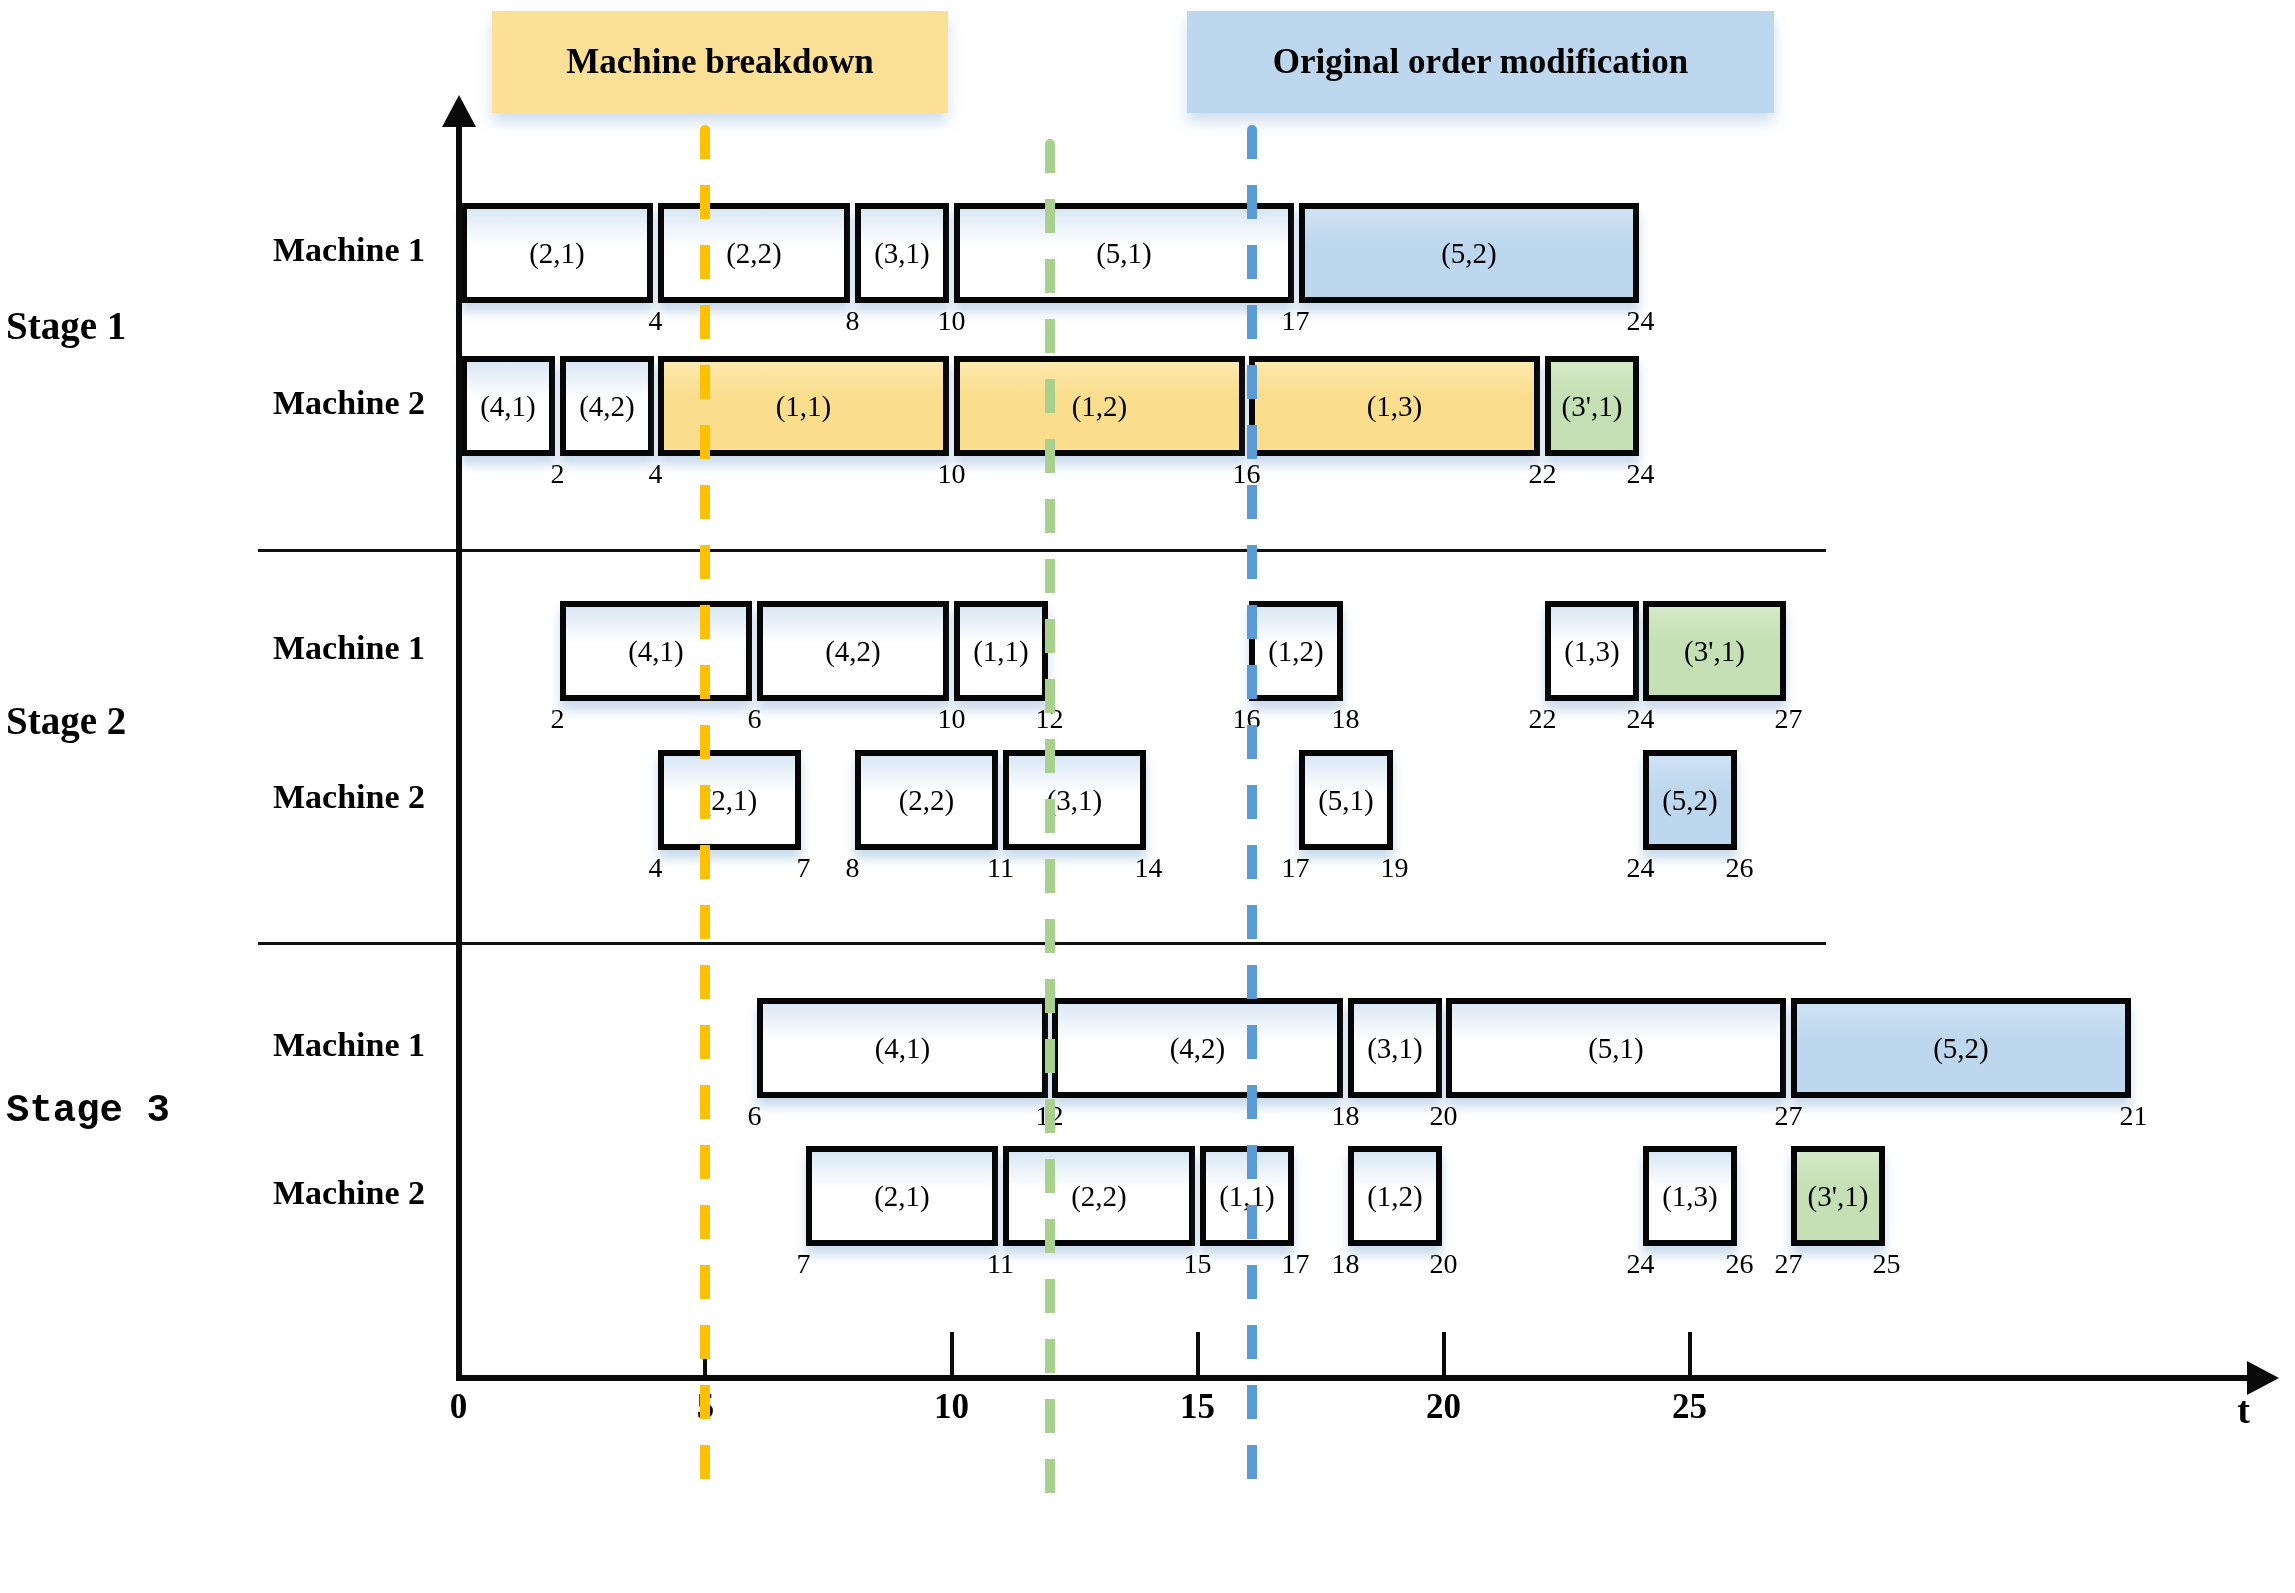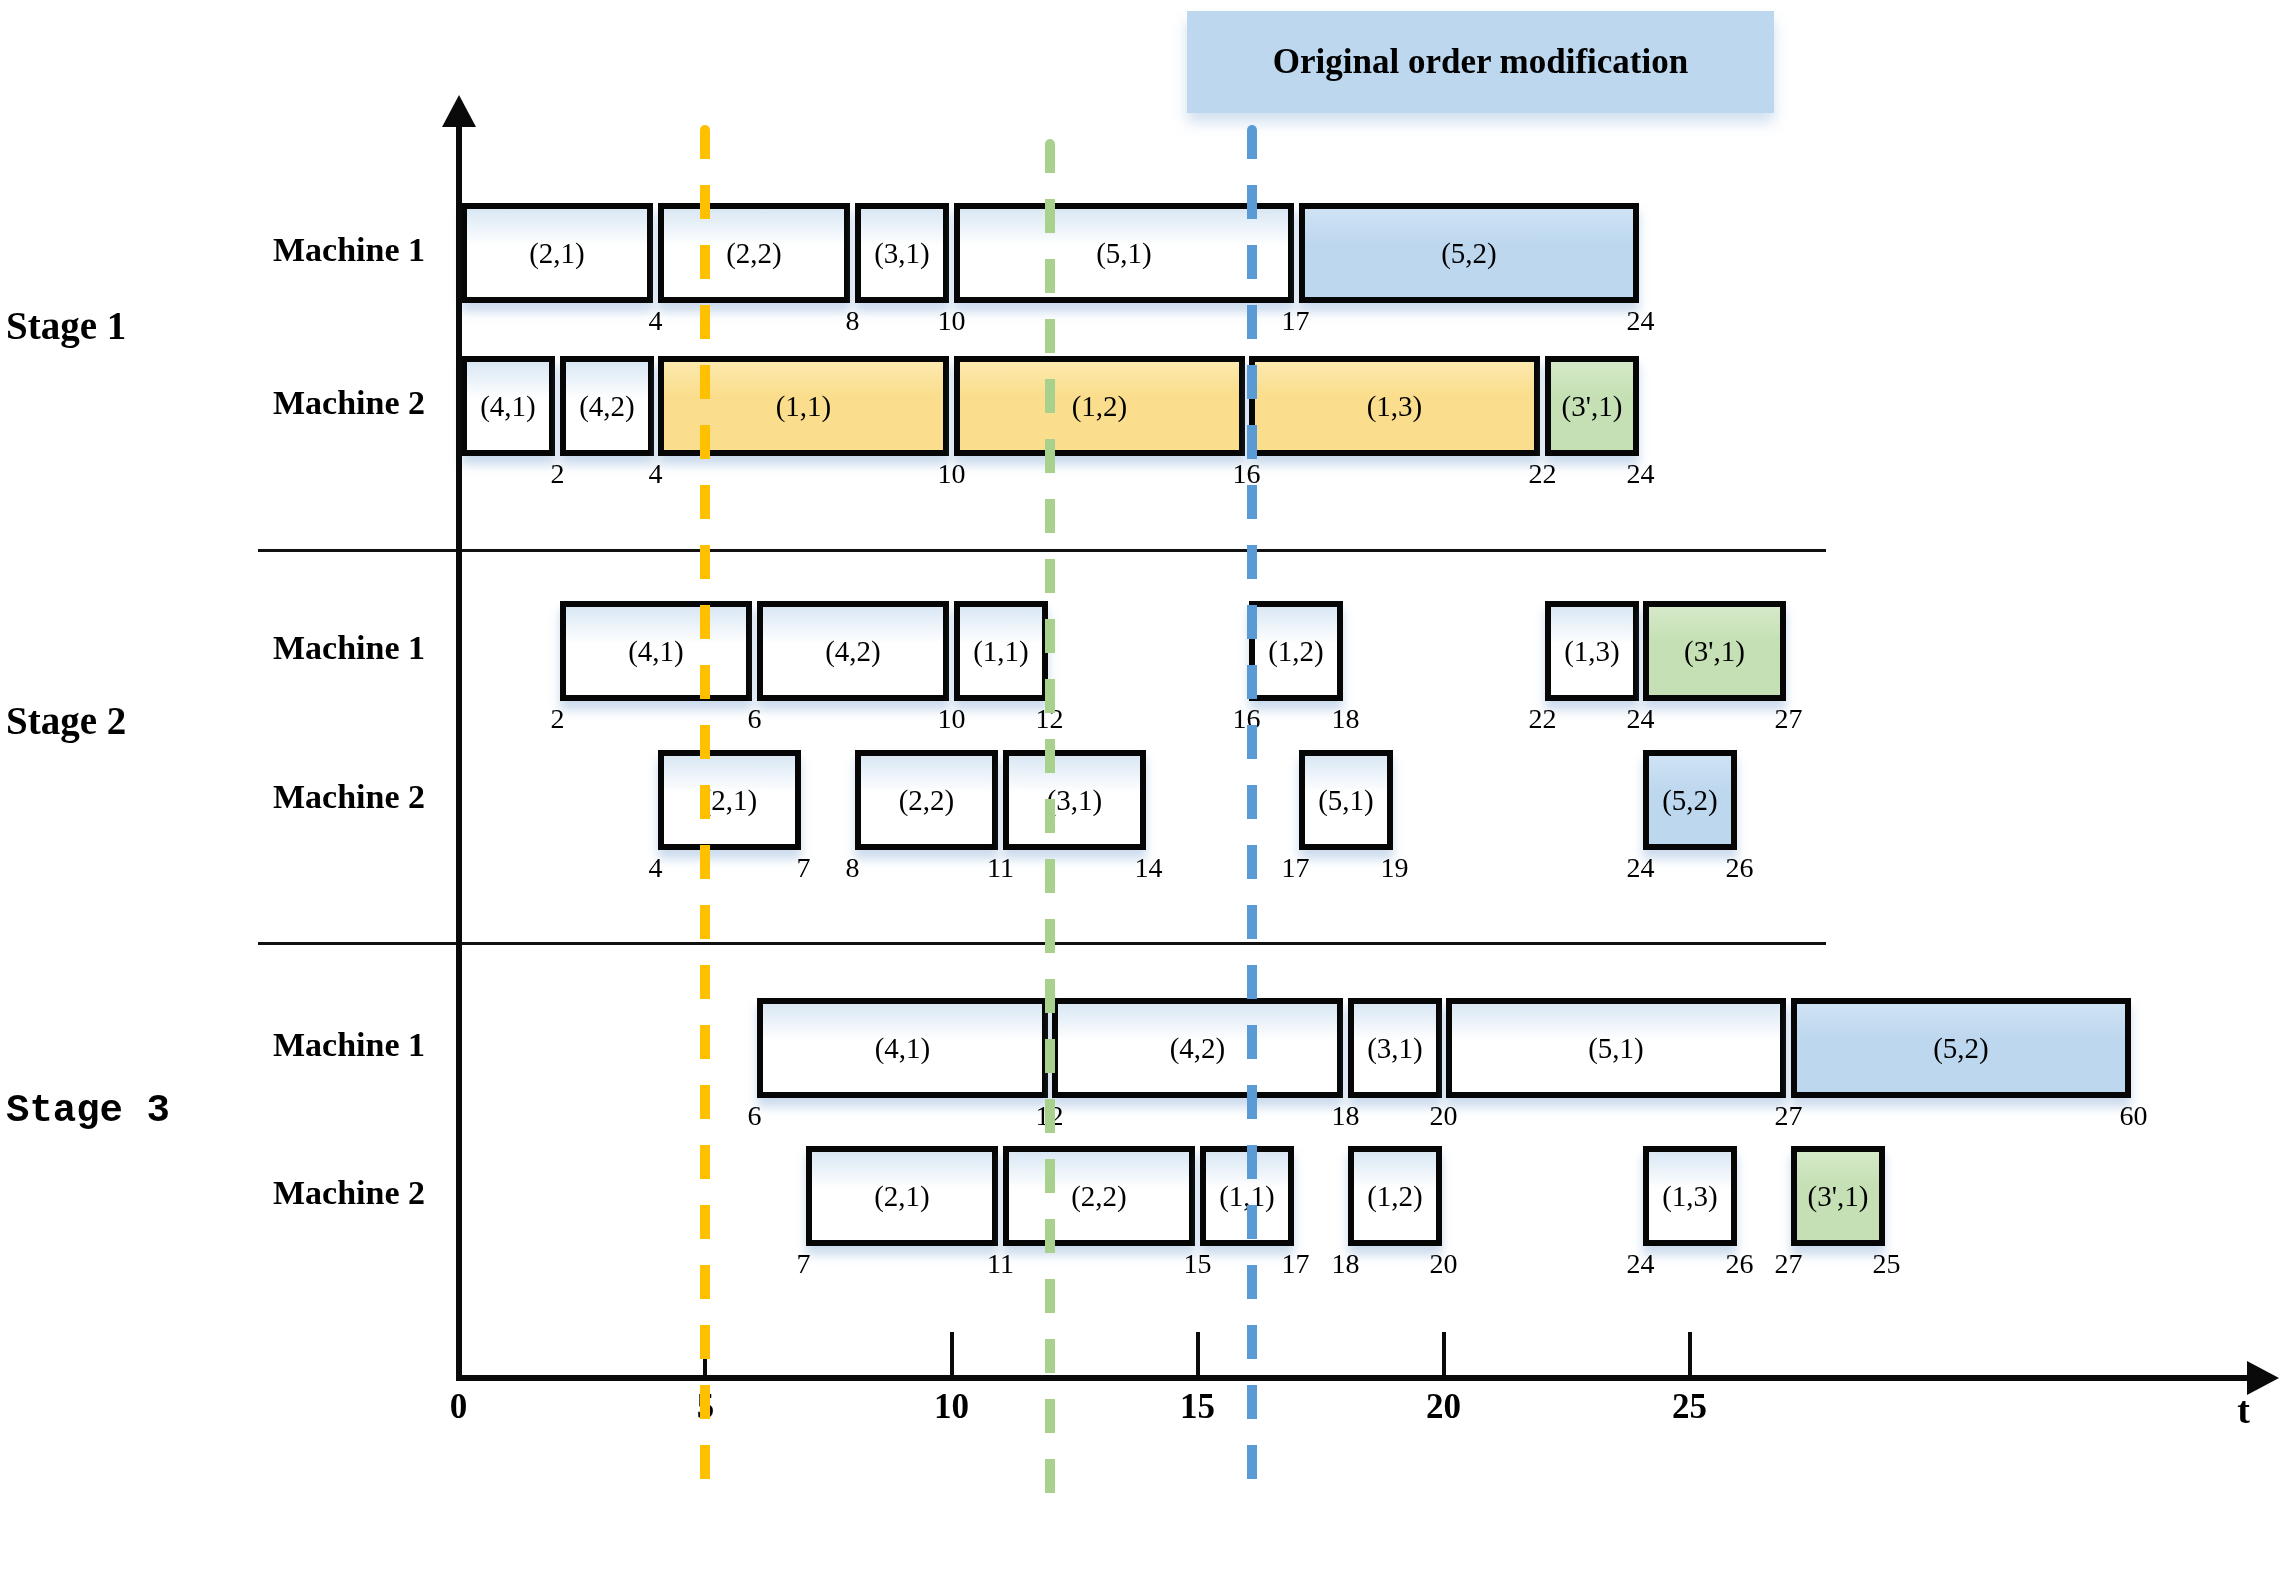--- a/index.html
+++ b/index.html
@@ -159,21 +159,21 @@
       <span>(5,1)</span>
     </div>
     <div class="bar blue" style="left: 1791px; top: 998px; width: 340px;">
       <span>(5,2)</span>
     </div>
     <div class="row-tick" style="left: 703px; top: 1100px;">6</div>
     <div class="row-tick" style="left: 998px; top: 1100px;">12</div>
     <div class="row-tick" style="left: 1294px; top: 1100px;">18</div>
     <div class="row-tick" style="left: 1392px; top: 1100px;">20</div>
     <div class="row-tick" style="left: 1737px; top: 1100px;">27</div>
-    <div class="row-tick" style="left: 2082px; top: 1100px;">60</div>
+    <div class="row-tick" style="left: 2082px; top: 1100px;">21</div>
     <div class="machine-label" style="left: 24px; top: 1174px;">Machine 2</div>
     <div class="bar white" style="left: 806px; top: 1146px; width: 192px;">
       <span>(2,1)</span>
     </div>
     <div class="bar white" style="left: 1003px; top: 1146px; width: 192px;">
       <span>(2,2)</span>
     </div>
     <div class="bar white" style="left: 1200px; top: 1146px; width: 94px;">
       <span>(1,1)</span>
     </div>
@@ -204,18 +204,19 @@
     <div class="axis-minor-tick" style="left: 703px; top: 1332px; height: 43px;"></div>
     <div class="axis-num" style="left: 654px; top: 1387px;">5</div>
     <div class="axis-minor-tick" style="left: 950px; top: 1332px; height: 43px;"></div>
     <div class="axis-num" style="left: 900px; top: 1387px;">10</div>
     <div class="axis-minor-tick" style="left: 1196px; top: 1332px; height: 43px;"></div>
     <div class="axis-num" style="left: 1146px; top: 1387px;">15</div>
     <div class="axis-minor-tick" style="left: 1442px; top: 1332px; height: 43px;"></div>
     <div class="axis-num" style="left: 1392px; top: 1387px;">20</div>
     <div class="axis-minor-tick" style="left: 1688px; top: 1332px; height: 43px;"></div>
     <div class="axis-num" style="left: 1638px; top: 1387px;">25</div>
+    <div class="event-label" style="left: 492px; top: 11px; width: 456px; height: 102px; background: rgb(251, 224, 150);">Machine breakdown</div>
     <div class="dash-line" style="left: 700px; top: 125px; height: 1368px; background: repeating-linear-gradient(rgb(255, 192, 0) 0px, rgb(255, 192, 0) 34px, transparent 34px, transparent 60px);"></div>
     <div class="dash-line" style="left: 1045px; top: 139px; height: 1362px; background: repeating-linear-gradient(rgb(169, 209, 142) 0px, rgb(169, 209, 142) 34px, transparent 34px, transparent 60px);"></div>
     <div class="event-label" style="left: 1187px; top: 11px; width: 587px; height: 102px; background: rgb(189, 215, 238);">Original order modification</div>
     <div class="dash-line" style="left: 1247px; top: 125px; height: 1368px; background: repeating-linear-gradient(rgb(91, 155, 213) 0px, rgb(91, 155, 213) 34px, transparent 34px, transparent 60px);"></div>
   </div>
 
 
 </body></html>

